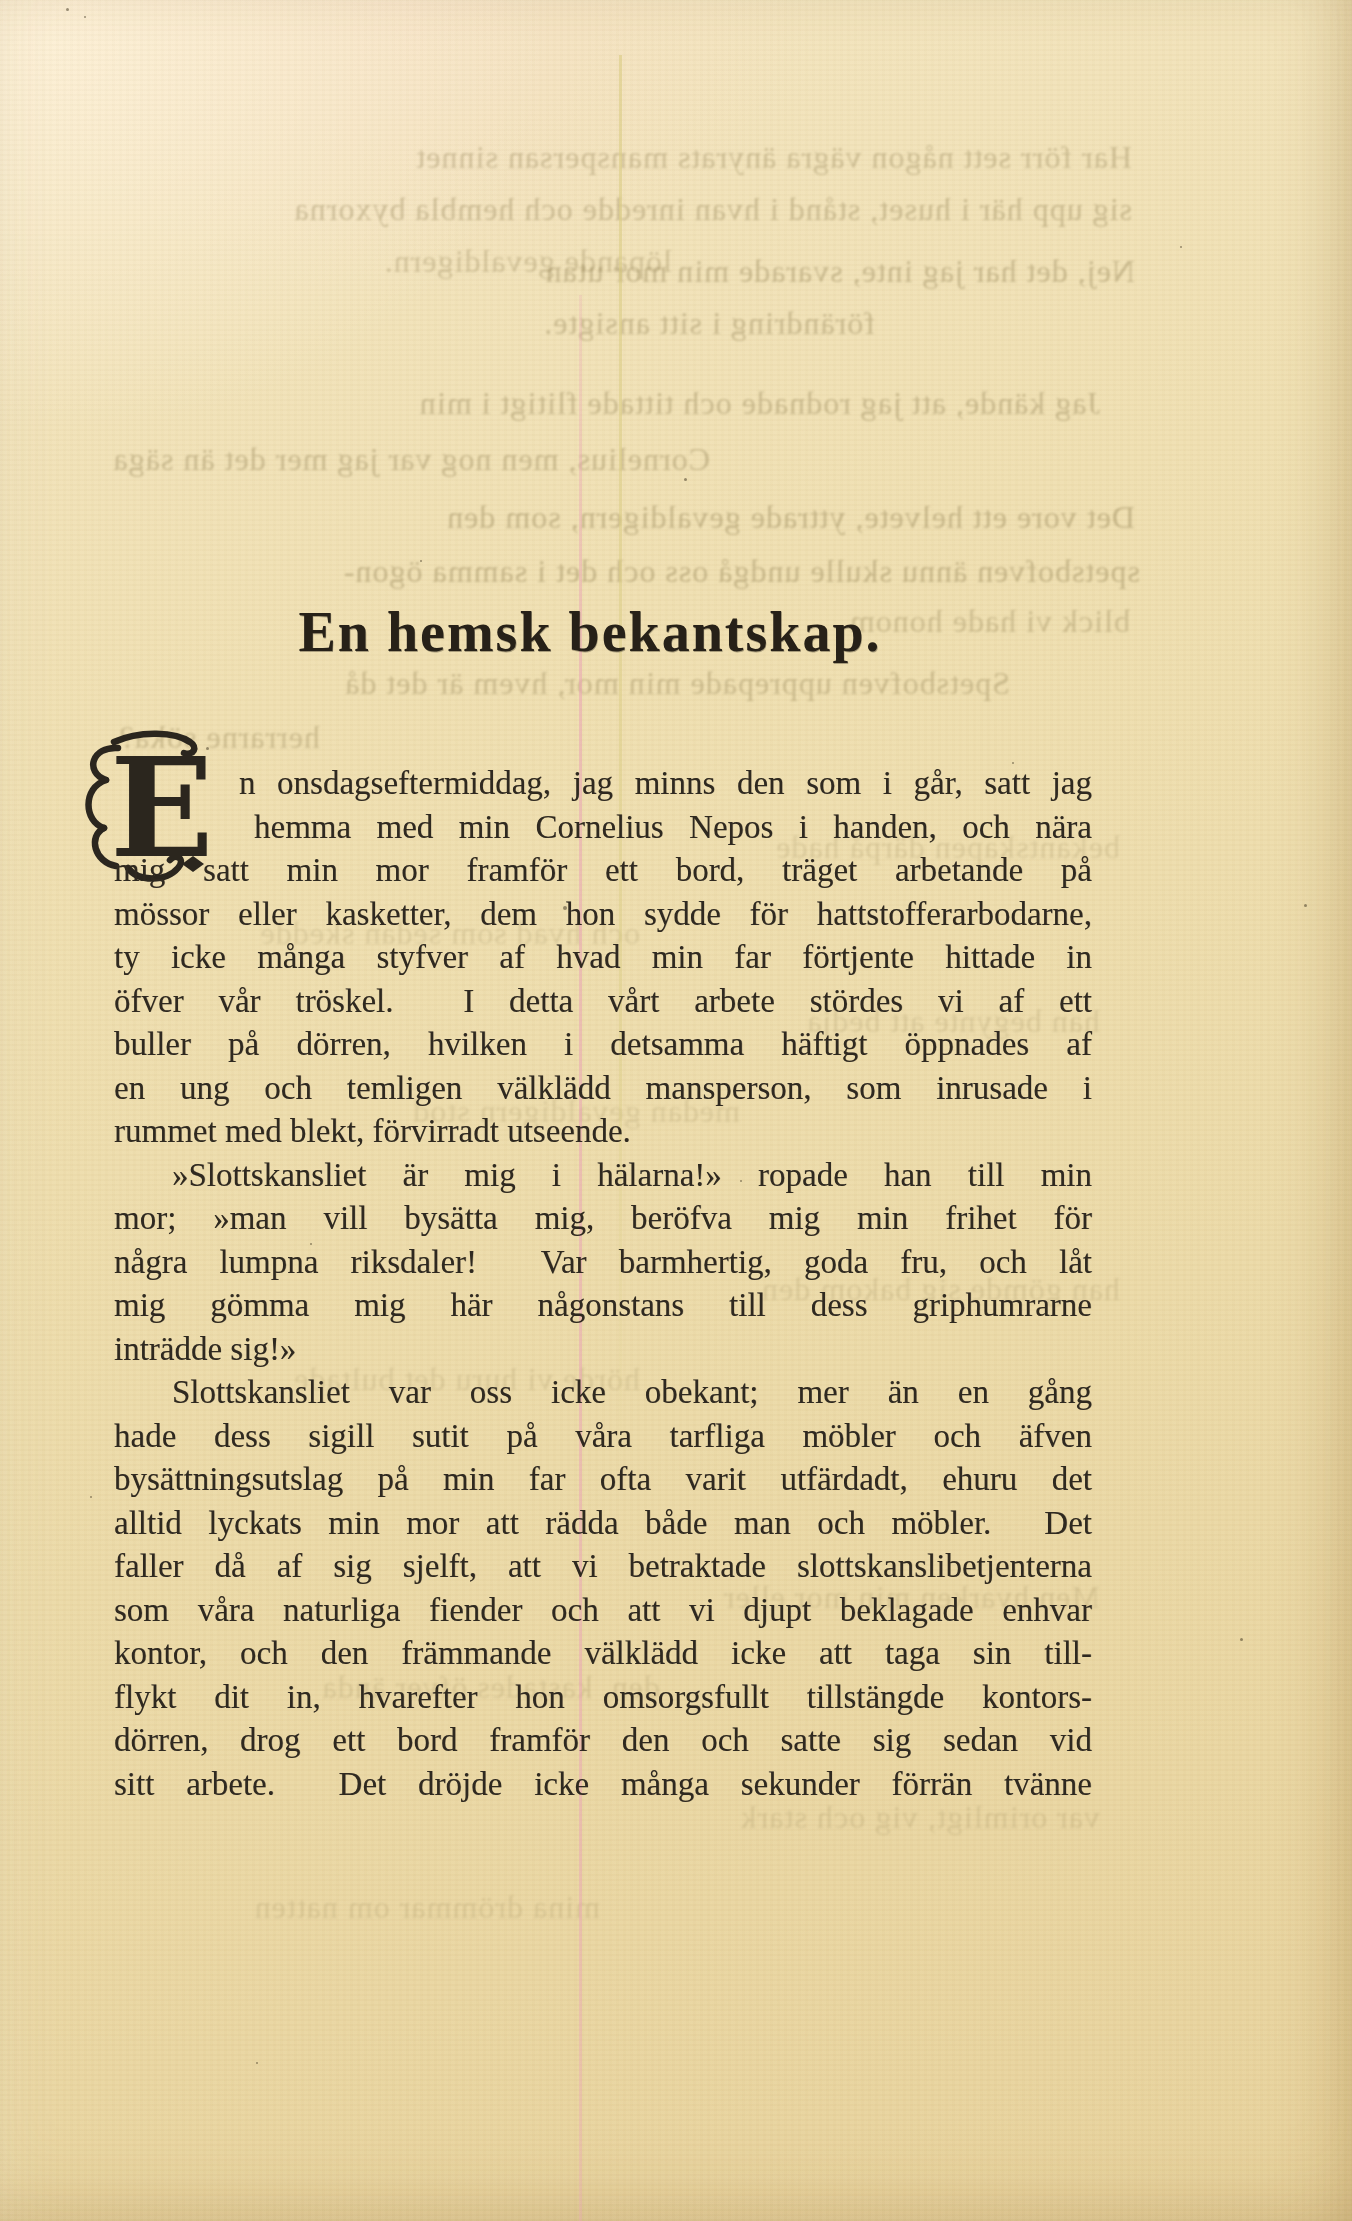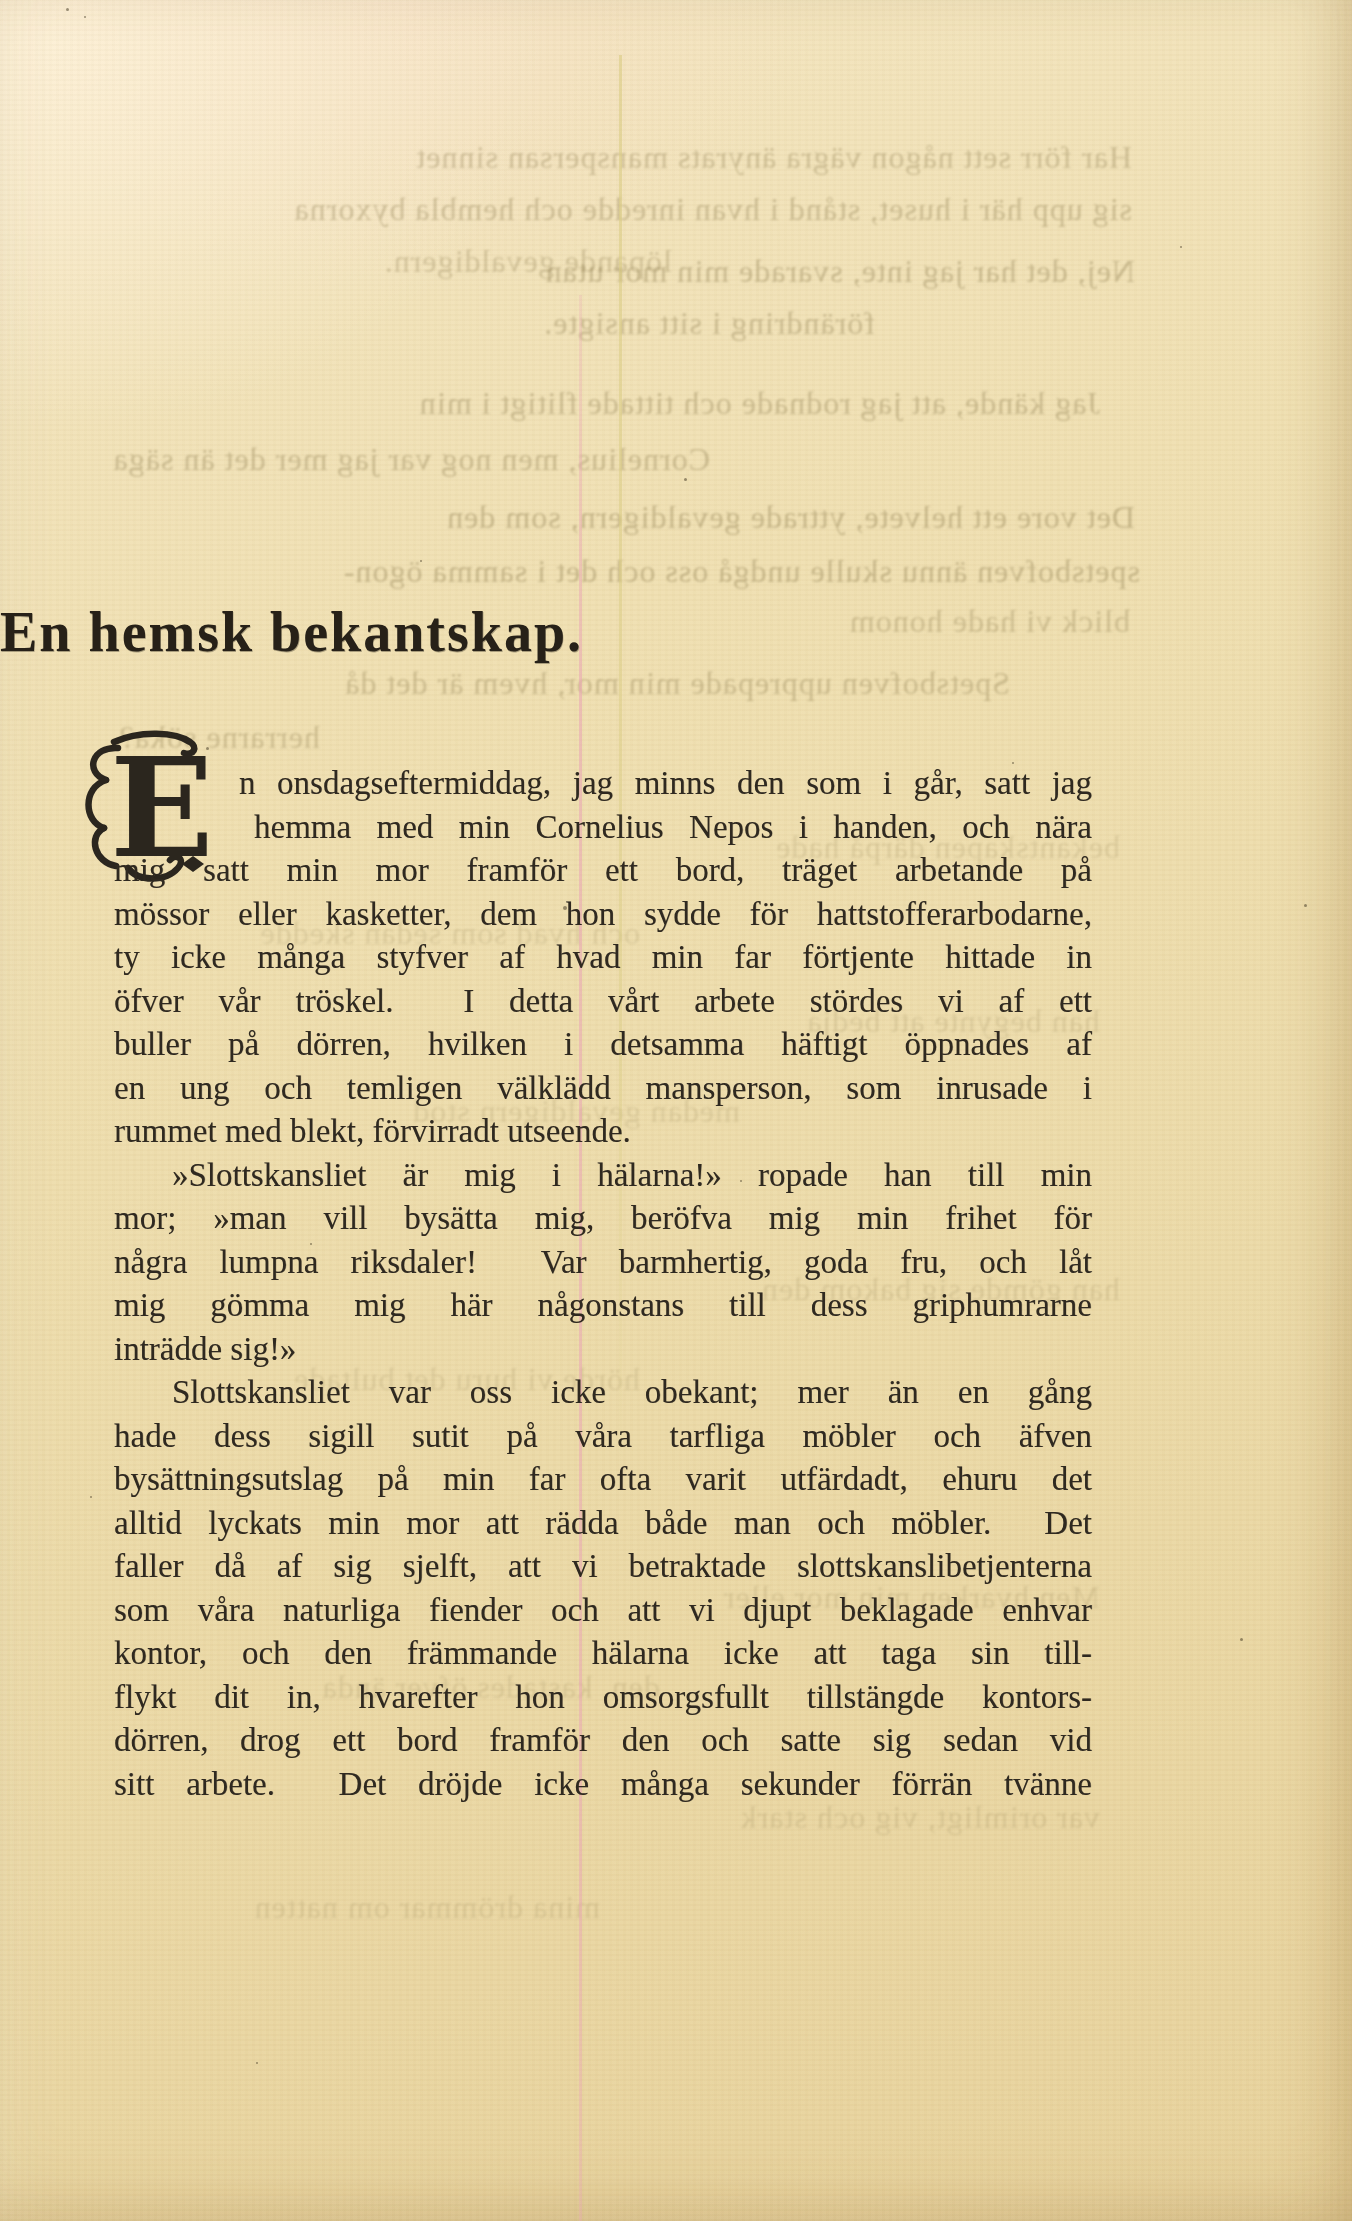--- a/index.html
+++ b/index.html
@@ -35,21 +35,21 @@
   
   .fold{position:absolute;pointer-events:none;}
   .fold-pink{left:579px;top:295px;width:3px;height:1926px;
     background:linear-gradient(180deg,rgba(233,168,180,.25),rgba(233,168,180,.6) 20%,rgba(233,168,180,.55) 80%,rgba(233,168,180,.35));}
   .fold-yellow{left:619px;top:55px;width:3px;height:1420px;
     background:linear-gradient(180deg,rgba(217,203,130,.6),rgba(217,203,130,.45) 70%,rgba(217,203,130,0));}
   .speck{position:absolute;background:#4a3f2a;border-radius:50%;opacity:.55;}
   
   .title{
     position:absolute;left:0;top:600px;width:1180px;margin:0;
-    text-align:left;
+    text-align:center;
     font-size:56px;font-weight:bold;letter-spacing:2px;
     color:#272118;
     text-shadow:0.6px 0.6px 0 rgba(39,33,24,.35);
   }
   
   .dropcap{position:absolute;left:76px;top:728px;width:134px;height:158px;}
   
   .body{
     position:absolute;left:84px;top:762px;width:978px;
     color:#2f2920;
@@ -144,19 +144,19 @@
       <div class="line">mor; »man vill bysätta mig, beröfva mig min frihet för</div>
       <div class="line">några lumpna riksdaler!&nbsp; Var barmhertig, goda fru, och låt</div>
       <div class="line">mig gömma mig här någonstans till dess griphumrarne</div>
       <div class="line last">inträdde sig!»</div>
       <div class="line" style="padding-left: 58px;">Slottskansliet var oss icke obekant; mer än en gång</div>
       <div class="line">hade dess sigill sutit på våra tarfliga möbler och äfven</div>
       <div class="line">bysättningsutslag på min far ofta varit utfärdadt, ehuru det</div>
       <div class="line">alltid lyckats min mor att rädda både man och möbler.&nbsp; Det</div>
       <div class="line">faller då af sig sjelft, att vi betraktade slottskanslibetjenterna</div>
       <div class="line">som våra naturliga fiender och att vi djupt beklagade enhvar</div>
-      <div class="line">kontor, och den främmande hälarna icke att taga sin till-</div>
+      <div class="line">kontor, och den främmande välklädd icke att taga sin till-</div>
       <div class="line">flykt dit in, hvarefter hon omsorgsfullt tillstängde kontors-</div>
       <div class="line">dörren, drog ett bord framför den och satte sig sedan vid</div>
       <div class="line">sitt arbete.&nbsp; Det dröjde icke många sekunder förrän tvänne</div>
     </div>
 
 </div>
 
 </body></html>

